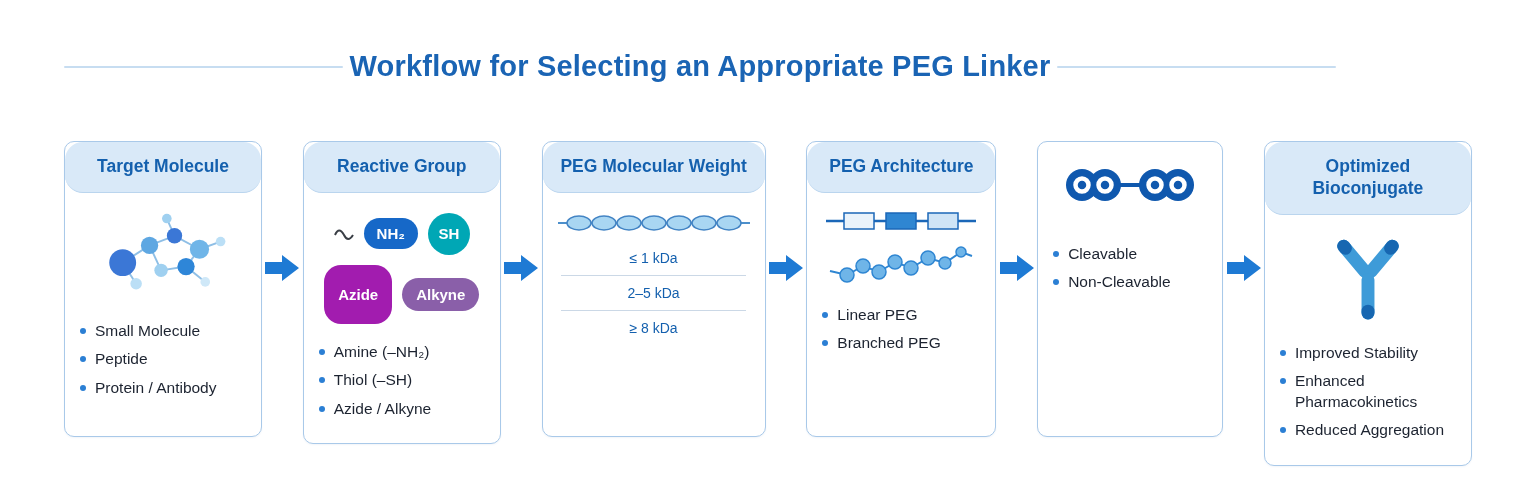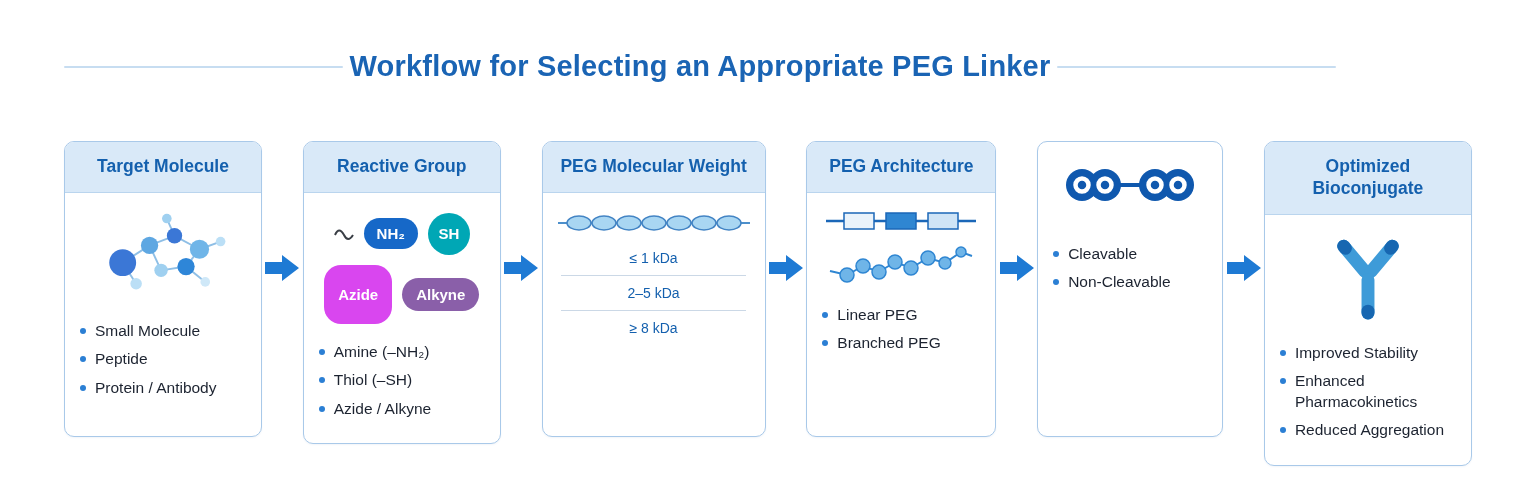--- a/index.html
+++ b/index.html
@@ -13,38 +13,38 @@
 
   
   .flow { display:flex; align-items:flex-start; justify-content:space-between; padding:0 64px; margin-top:58px; }
   .arrow { flex:none; margin-top:112px; }
 
   
   .box { background:#fff; border:1.5px solid #A9C9E9; border-radius:10px; overflow:hidden;
          display:flex; flex-direction:column; min-height:296px; box-shadow:0 1px 2px rgba(30,90,160,.06); }
   .w1{width:198px} .w2{width:198px} .w3{width:224px} .w4{width:190px} .w5{width:186px} .w6{width:208px}
   .box-header { background:#D9E9F8; padding:14px 8px; text-align:center; color:#1460AE;
-                font-weight:bold; font-size:17.5px; line-height:1.25; border-bottom:1px solid #BAD5EE; }
+                font-weight:bold; font-size:17.5px; line-height:1.25; border-bottom:1px solid #BAD5EE;border-radius:18px; }
   .box-header .narrow { display:inline-block; max-width:150px; }
   .box-body { padding:14px 15px 16px; display:flex; flex-direction:column; align-items:center; flex:1; width:100%; }
 
   
   .bullets { list-style:none; width:100%; margin-top:10px; }
   .bullets li { display:flex; align-items:flex-start; gap:9px; font-size:15.5px; color:#1C2330;
                 margin:8px 0; line-height:1.32; }
   .dot { width:6px; height:6px; border-radius:50%; background:#2B7FD4; margin-top:7px; flex:none; }
 
   
   .badges { display:flex; flex-direction:column; gap:10px; align-items:center; margin-top:6px; }
   .badge-row { display:flex; align-items:center; gap:10px; }
   .badge { color:#fff; font-weight:bold; font-size:15px; line-height:1; }
   .b-nh2 { background:#1668C8; border-radius:16px; padding:8px 13px; }
   .b-sh  { background:#00A7B5; width:42px; height:42px; border-radius:50%;
            display:inline-flex; align-items:center; justify-content:center; }
-  .b-azide  { background:#d946ef; border-radius:17px; padding:22px 14px; }
+  .b-azide  { background:#a21caf; border-radius:17px; padding:22px 14px; }
   .b-alkyne { background:#8A5FA9; border-radius:17px; padding:9px 14px; }
 
   
   .weights { width:100%; margin-top:6px; }
   .weight { color:#1460AE; font-size:14px; text-align:center; padding:9px 0; }
   .w-rule { height:1px; background:#CBD8E6; width:96%; margin:0 auto; }
 
   .icon-wrap { display:flex; align-items:center; justify-content:center; }
   .gap-sm { margin-top:4px; }
 </style>

